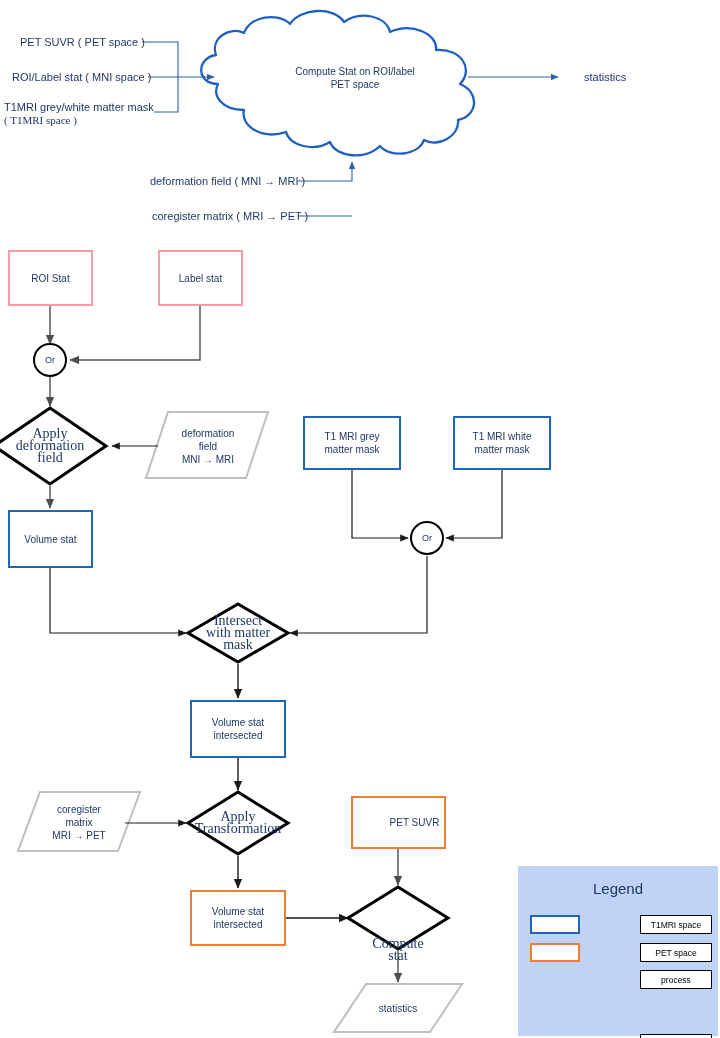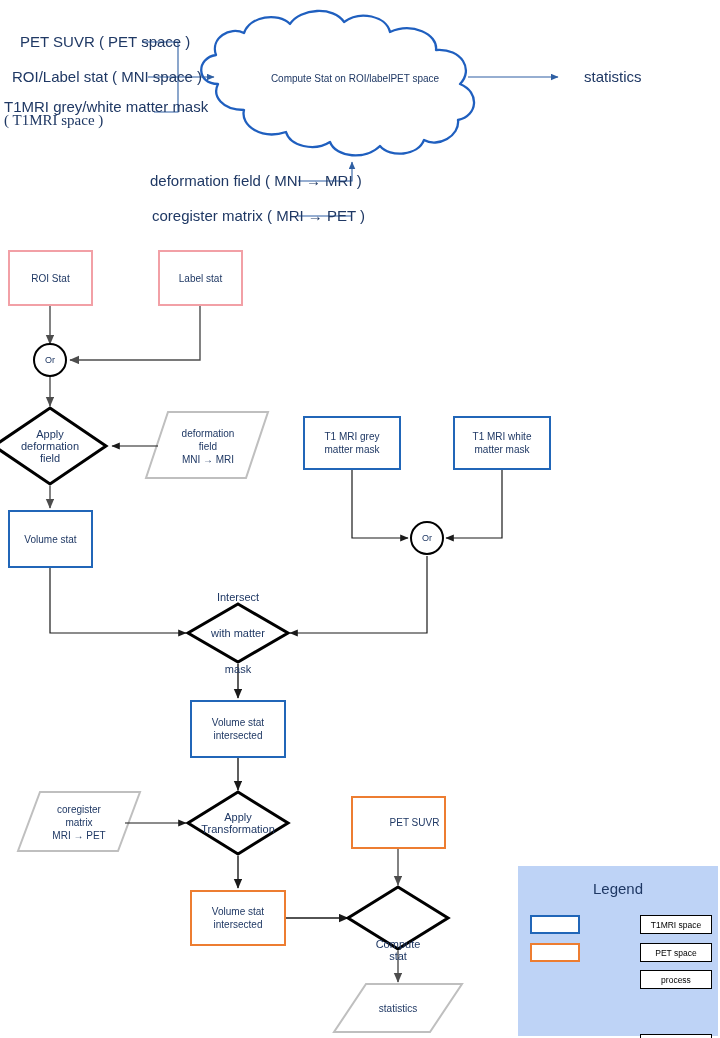--- a/index.html
+++ b/index.html
@@ -42,21 +42,21 @@
   }
   .circle {
     border: 2.5px solid #000000;
     border-radius: 50%;
     background: #ffffff;
     font-size: 9px;
   }
   .free-label {
     position: absolute;
     color: #1F3864;
-    font-size: 15px;
+    font-size: 11px;
     line-height: 14px;
     text-align: center;
     white-space: nowrap;
   }
   .svg-layer {
     position: absolute;
     left: 0;
     top: 0;
     width: 720px;
     height: 1038px;
@@ -67,22 +67,23 @@
     display: flex;
     align-items: center;
     justify-content: center;
     text-align: center;
     color: #1F3864;
     font-size: 10px;
     line-height: 13px;
     pointer-events: none;
   }
   .shape-text.small {
-    font-size: 11px;
+    font-size: 14px;
     line-height: 12px;
+    font-family: Liberation Serif, serif;
   }
   
   #legend-panel {
     position: absolute;
     left: 518px;
     top: 866px;
     width: 200px;
     height: 170px;
     background: #BED3F6;
     box-sizing: border-box;
@@ -279,21 +280,21 @@
     </g>
 
     <g stroke="#1a1a1a" stroke-width="1.2" fill="none" stroke-dasharray="3,2.4">
       <path d="M 582,925 L 624,925" marker-end="url(#arrBlack)"></path>
       <path d="M 582,952 L 624,952" marker-end="url(#arrBlack)"></path>
       <path d="M 582,980 L 624,980" marker-end="url(#arrBlack)"></path>
       <path d="M 582,1014 L 624,1014" marker-end="url(#arrBlack)"></path>
     </g>
   </svg>
 
-  <div class="shape-text" style="left:250px; top:58px; width:210px; height:40px; flex-direction:row;">
+  <div class="shape-text" style="left:250px; top:58px; width:210px; height:40px; flex-direction:column;">
     <span>Compute Stat on ROI/label</span>
     <span>PET space</span>
   </div>
 
   <div class="free-label" style="left:20px; top:35px; width:122px; text-align:left;">PET SUVR ( PET space )</div>
 
   <div class="free-label" style="left:12px; top:70px; width:132px; text-align:left;">ROI/Label stat ( MNI space )</div>
 
   <div class="free-label" style="left:4px; top:100px; width:152px; text-align:left;">T1MRI grey/white matter mask</div>
   <div class="free-label" style="left:4px; top:113px; width:152px; text-align:left;font-family:Liberation Serif, serif;">( T1MRI space )</div>
@@ -339,21 +340,21 @@
 
   <div class="node rect-blue" style="left:453px; top:416px; width:98px; height:54px; flex-direction:column;">
     <span>T1 MRI white</span>
     <span>matter mask</span>
   </div>
 
   <div class="node circle" style="left:410px; top:521px; width:34px; height:34px;">
     <span>Or</span>
   </div>
 
-  <div class="shape-text small" style="left:198px; top:613px; width:80px; height:40px; flex-direction:column;gap:24px;">
+  <div class="shape-text small" style="left:198px; top:613px; width:80px; height:40px; flex-direction:column;">
     <span>Intersect</span>
     <span>with matter</span>
     <span>mask</span>
   </div>
 
   <div class="node rect-blue" style="left:190px; top:700px; width:96px; height:58px; flex-direction:column;">
     <span>Volume stat</span>
     <span>intersected</span>
   </div>
 

